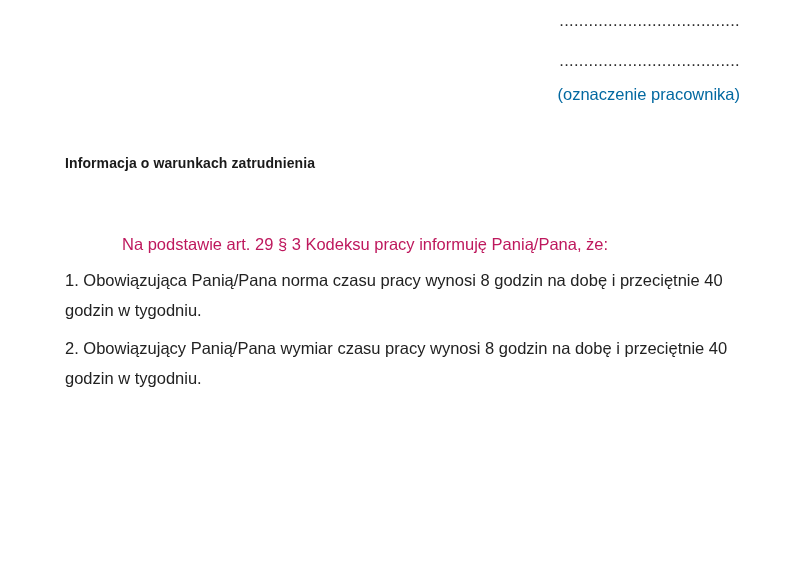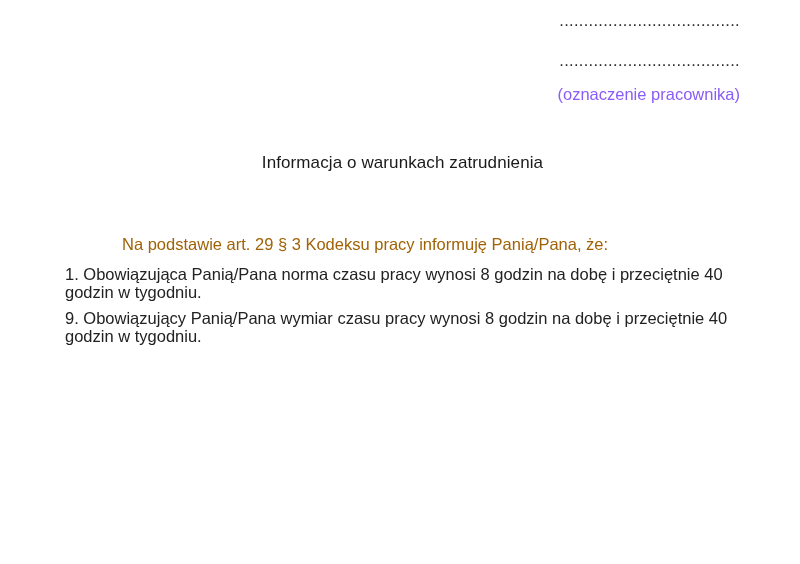--- a/index.html
+++ b/index.html
@@ -29,42 +29,41 @@
     color: #2b2b2b;
     white-space: nowrap;
   }
   .dots + .dots {
     margin-top: 20px;
   }
   .caption {
     margin-top: 14px;
     font-size: 16.5px;
     line-height: 20px;
-    color: #8b5cf6;
+    color: #0369a1;
   }
   .title {
     margin: 48px 0 0 0;
-    text-align: center;
-    font-size: 17px;
-    font-weight: 400;
+    font-size: 14px;
+    font-weight: 700;
     line-height: 22px;
     color: #1a1a1a;
     letter-spacing: 0.1px;
   }
   .intro {
     margin: 57px 0 0 0;
     text-indent: 57px;
     font-size: 16.5px;
     line-height: 26px;
-    color: #a16207;
+    color: #be185d;
   }
   .para {
     margin: 8px 0 0 0;
     font-size: 16.5px;
-    line-height: 18px;
+    line-height: 30px;
     color: #222222;
   }
   .para:first-of-type {
     margin-top: 14px;
   }
   .body-text {
     width: 678px;
   }
 </style>
 </head>
@@ -78,18 +77,18 @@
     <div class="caption">(oznaczenie pracownika)</div>
   </div>
 
   <h1 class="title">Informacja o warunkach zatrudnienia</h1>
 
   <div class="body-text">
     <p class="intro">Na podstawie art. 29 § 3 Kodeksu pracy informuję Panią/Pana, że:</p>
 
     <p class="para">1. Obowiązująca Panią/Pana norma czasu pracy wynosi 8 godzin na dobę i przeciętnie 40 godzin w tygodniu.</p>
 
-    <p class="para">9. Obowiązujący Panią/Pana wymiar czasu pracy wynosi 8 godzin na dobę i przeciętnie 40 godzin w tygodniu.</p>
+    <p class="para">2. Obowiązujący Panią/Pana wymiar czasu pracy wynosi 8 godzin na dobę i przeciętnie 40 godzin w tygodniu.</p>
 
 
   </div>
 
 </div>
 
 </body></html>

